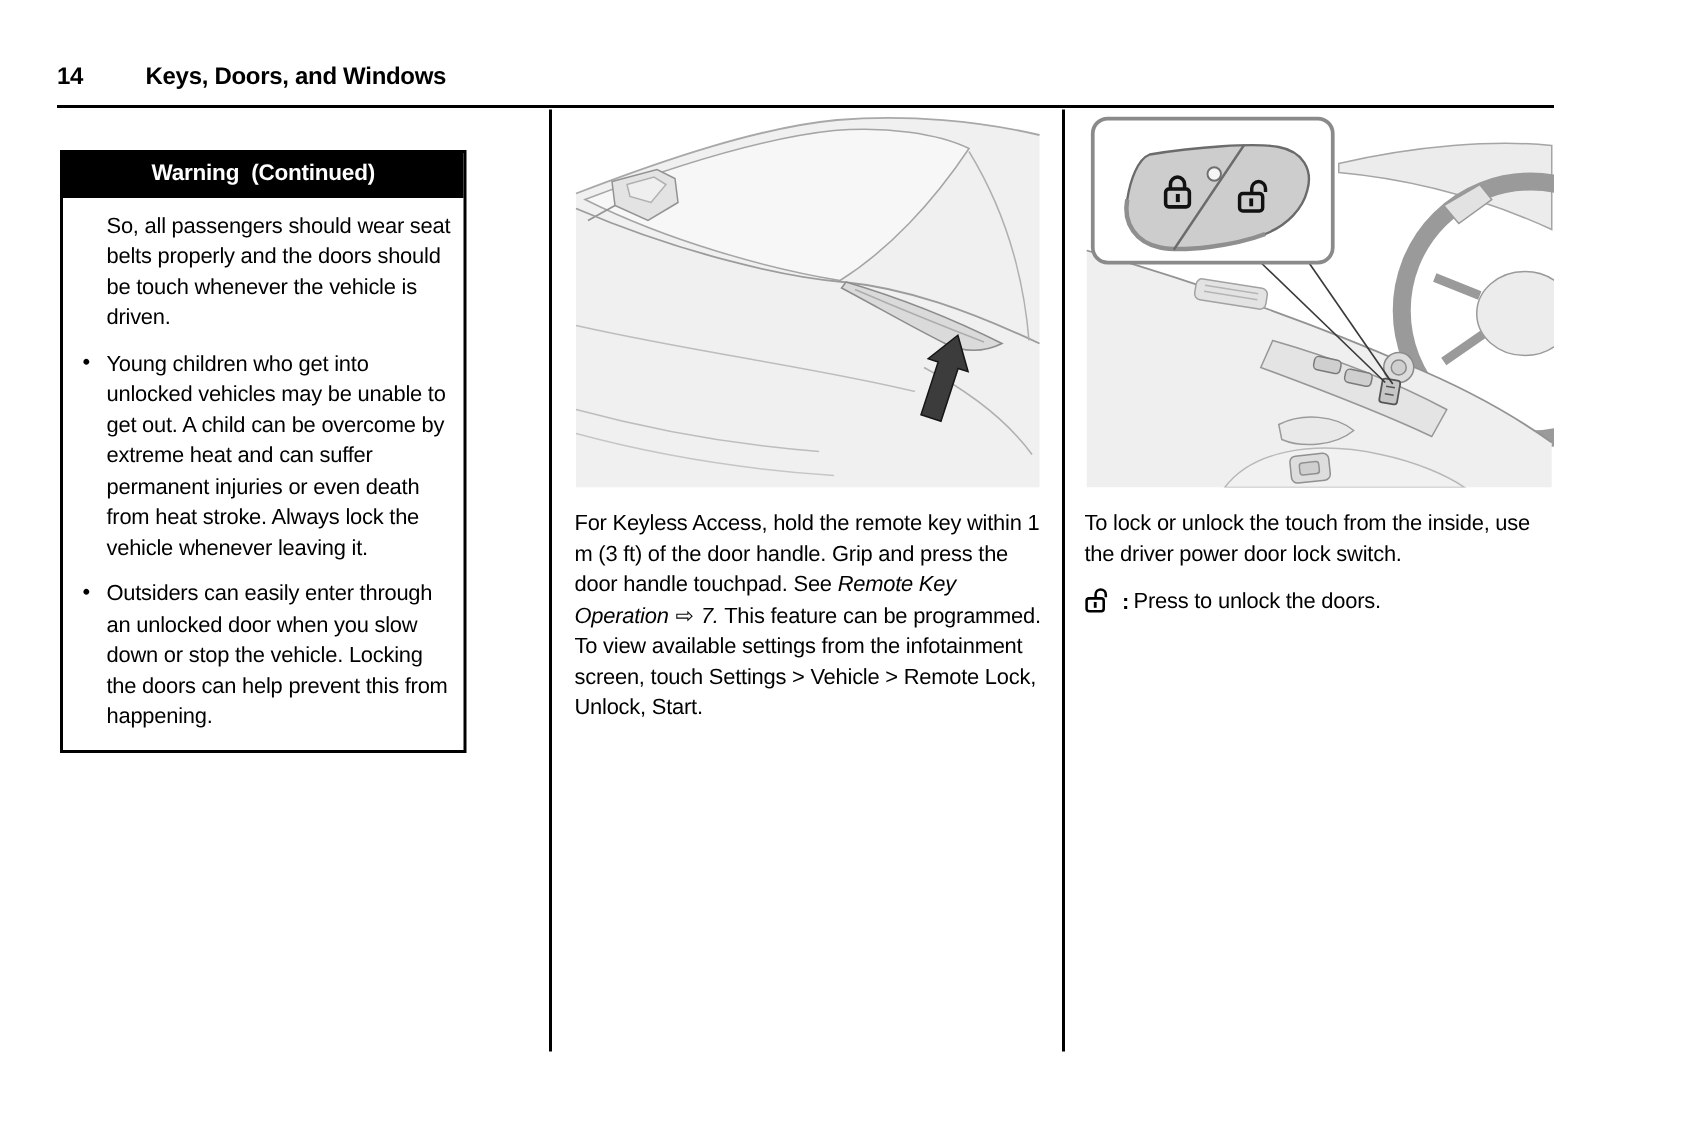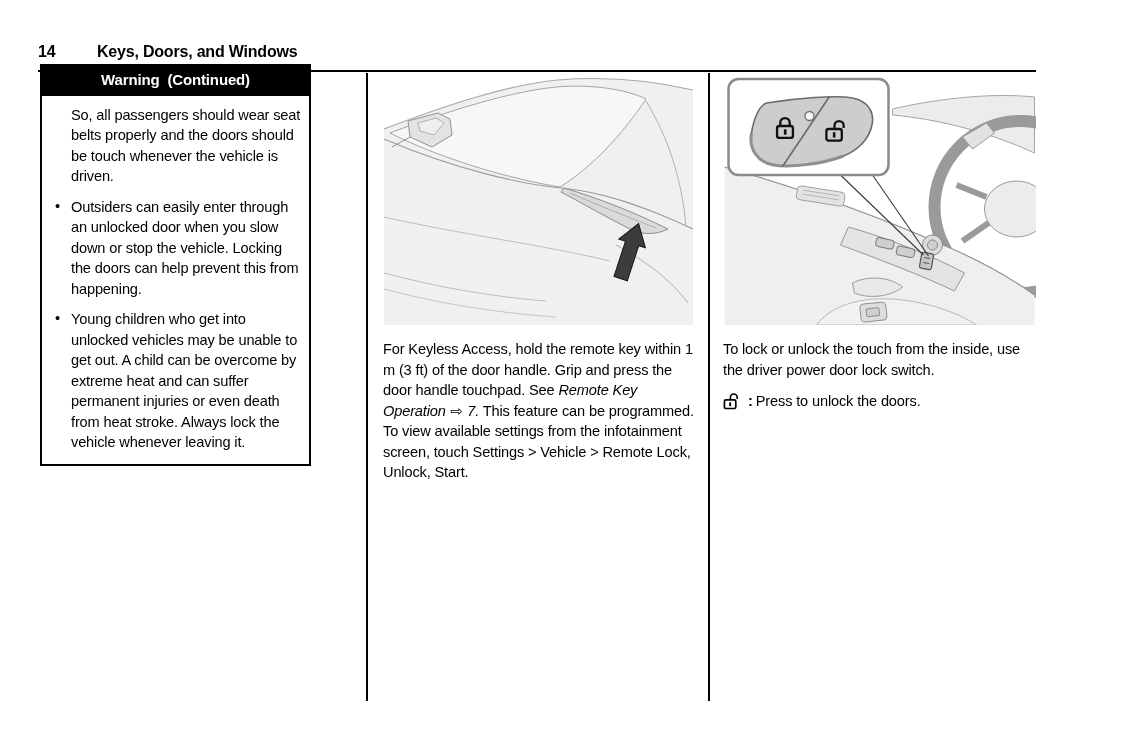--- a/index.html
+++ b/index.html
@@ -17,21 +17,21 @@
     border-bottom: 2.5px solid #000; padding-bottom: 7px;
     font-weight: bold; font-size: 16px; letter-spacing: -0.2px;
   }
   .hdr .num { display: inline-block; width: 59px; }
 
   .vdiv { position: absolute; top: 73px; width: 1.5px; height: 628px; background: #000; }
   #vdiv1 { left: 366px; }
   #vdiv2 { left: 708px; }
 
   .col { position: absolute; top: 75px; }
-  .col-left  { left: 40px;  width: 271px; top: 64px; }
+  .col-left  { left: 40px;  width: 271px; top: 100px; }
   .col-mid   { left: 383px; width: 311px; }
   .col-right { left: 723px; width: 313px; }
 
   p { margin: 0 0 11px; }
 
   .warning { border: 2.5px solid #000; margin-bottom: 14px; }
   .w-title {
     background: #000; color: #fff; font-weight: bold; text-align: center;
     padding: 4px 2px 5px; font-size: 15px; word-spacing: 4px;
   }
@@ -74,22 +74,22 @@
 
 <div class="vdiv" id="vdiv1"></div>
 <div class="vdiv" id="vdiv2"></div>
 
 <section class="col col-left">
   <div class="warning">
     <div class="w-title">Warning (Continued)</div>
     <div class="w-body">
       <p>So, all passengers should wear seat belts properly and the doors should be touch whenever the vehicle is driven.</p>
       <ul class="wlist">
+        <li>Young children who get into unlocked vehicles may be unable to get out. A child can be overcome by extreme heat and can suffer permanent injuries or even death from heat stroke. Always lock the vehicle whenever leaving it.</li>
         <li>Outsiders can easily enter through an unlocked door when you slow down or stop the vehicle. Locking the doors can help prevent this from happening.</li>
-        <li>Young children who get into unlocked vehicles may be unable to get out. A child can be overcome by extreme heat and can suffer permanent injuries or even death from heat stroke. Always lock the vehicle whenever leaving it.</li>
       </ul>
     </div>
   </div>
 </section>
 
 <section class="col col-mid">
   <div class="illus">
     <svg viewBox="0 0 309 250">
       <path d="M0,54 C60,31 122,10 174,5 C222,1 270,6 309,15 L309,250 L0,250 Z" fill="#f0f0f0"></path>
       <path d="M0,54 C60,31 122,10 174,5 C222,1 270,6 309,15" fill="none" stroke="#a8a8a8" stroke-width="1.2"></path>

